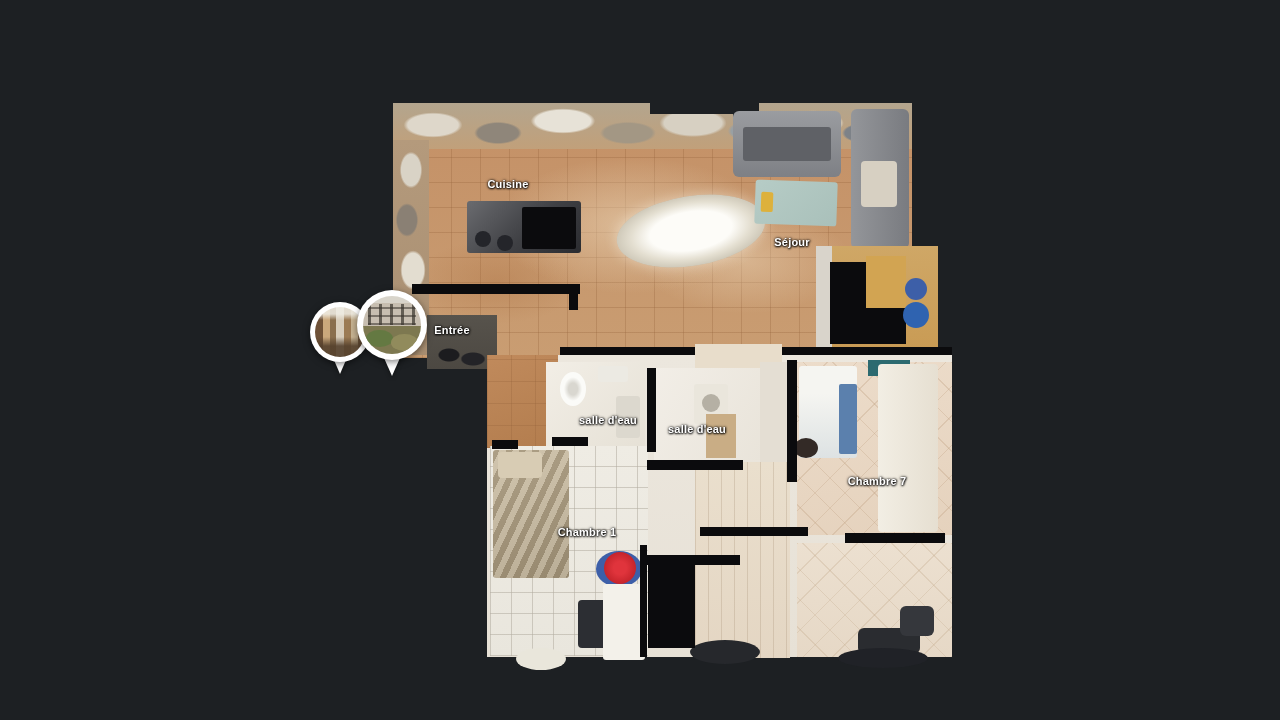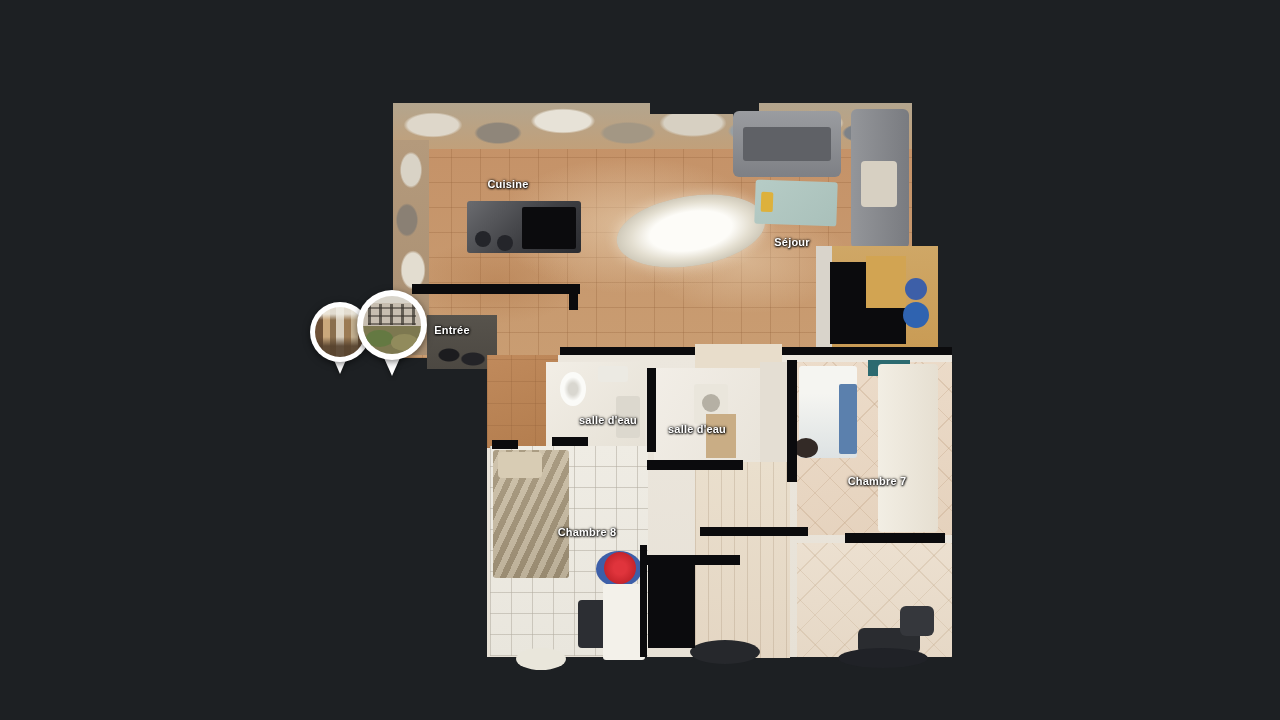--- a/index.html
+++ b/index.html
@@ -266,21 +266,21 @@
     <div class="abs wall" style="left:640px;top:555px;width:100px;height:10px;"></div>
     <div class="abs wall" style="left:648px;top:564px;width:47px;height:84px;"></div>
     <div class="abs wall" style="left:640px;top:545px;width:7px;height:112px;"></div>
 
     <div class="room-label" style="left:508px;top:184px;">Cuisine</div>
     <div class="room-label" style="left:792px;top:242px;">Séjour</div>
     <div class="room-label" style="left:452px;top:330px;">Entrée</div>
     <div class="room-label" style="left:608px;top:420px;">salle d'eau</div>
     <div class="room-label" style="left:697px;top:429px;">salle d'eau</div>
     <div class="room-label" style="left:877px;top:481px;">Chambre 7</div>
-    <div class="room-label" style="left:587px;top:532px;">Chambre 8</div>
+    <div class="room-label" style="left:587px;top:532px;">Chambre 1</div>
 
     <div class="pin pin-back">
       <div class="tail"></div>
       <div class="circle">
         <div class="photo"></div>
       </div>
     </div>
     <div class="pin pin-front">
       <div class="tail"></div>
       <div class="circle">

